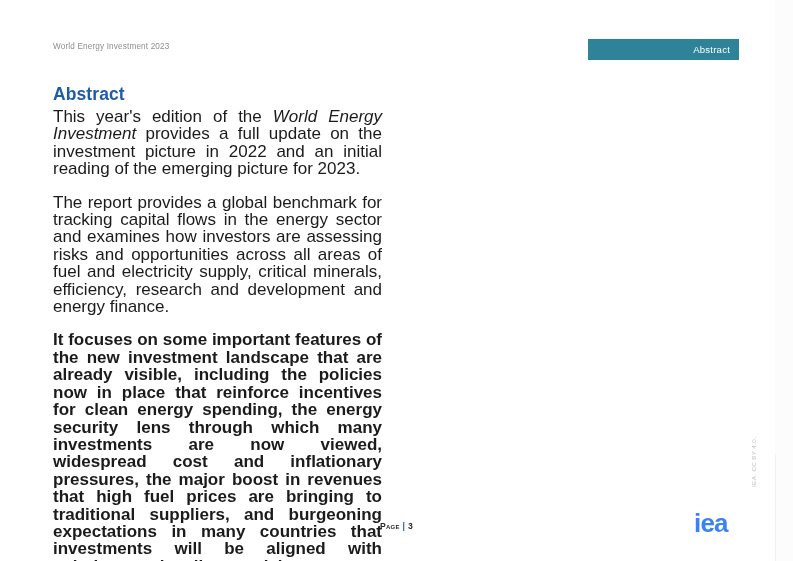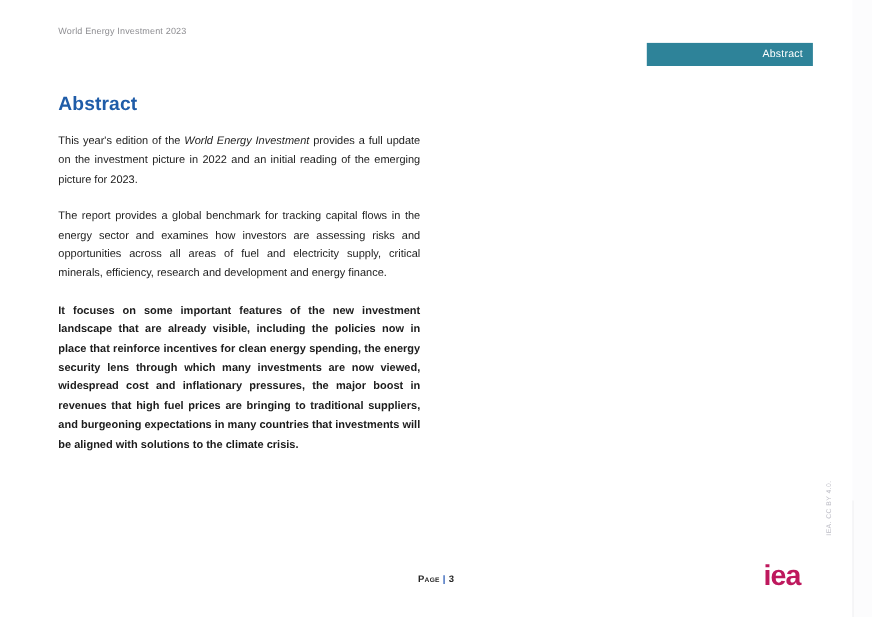--- a/index.html
+++ b/index.html
@@ -36,21 +36,21 @@
     right: 17px;
     width: 1px;
     height: 106px;
     background: #f0f0f2;
   }
 
   
   .running-header {
     position: absolute;
     left: 53px;
-    top: 24px;
+    top: 42px;
     font-size: 8.2px;
     color: #8e8e92;
     letter-spacing: 0.15px;
     white-space: nowrap;
   }
 
   .section-tab {
     position: absolute;
     left: 588px;
     top: 39px;
@@ -82,22 +82,22 @@
   }
 
   
   .body-copy {
     position: absolute;
     left: 53px;
     top: 108px;
     width: 329px;
   }
   .para {
-    margin: 12px 0 16px 0;
-    font-size: 10px;
+    margin: 0 0 16px 0;
+    font-size: 17px;
     line-height: 17.4px;
     color: #1b1b1b;
     text-align: justify;
     text-justify: inter-word;
   }
   .para:last-child {
     margin-bottom: 0;
     font-weight: bold;
   }
   .para .it {
@@ -129,21 +129,21 @@
     top: 509px;
     width: 70px;
     height: 34px;
   }
   .logo-mark {
     position: absolute;
     left: 0;
     top: 0;
     font-size: 26px;
     font-weight: bold;
-    color: #be185d;
+    color: #3b82f6;
     letter-spacing: -0.8px;
     line-height: 28px;
   }
   .logo-credit {
     position: absolute;
     left: 56px;
     top: -22px;
     font-size: 6.2px;
     color: #bdbdc6;
     letter-spacing: 0.4px;

